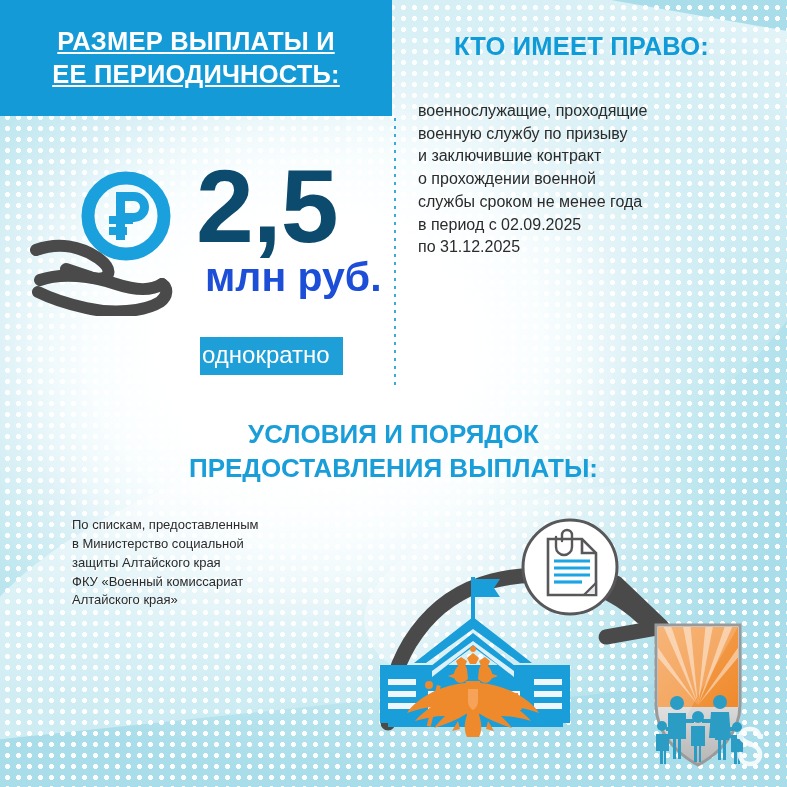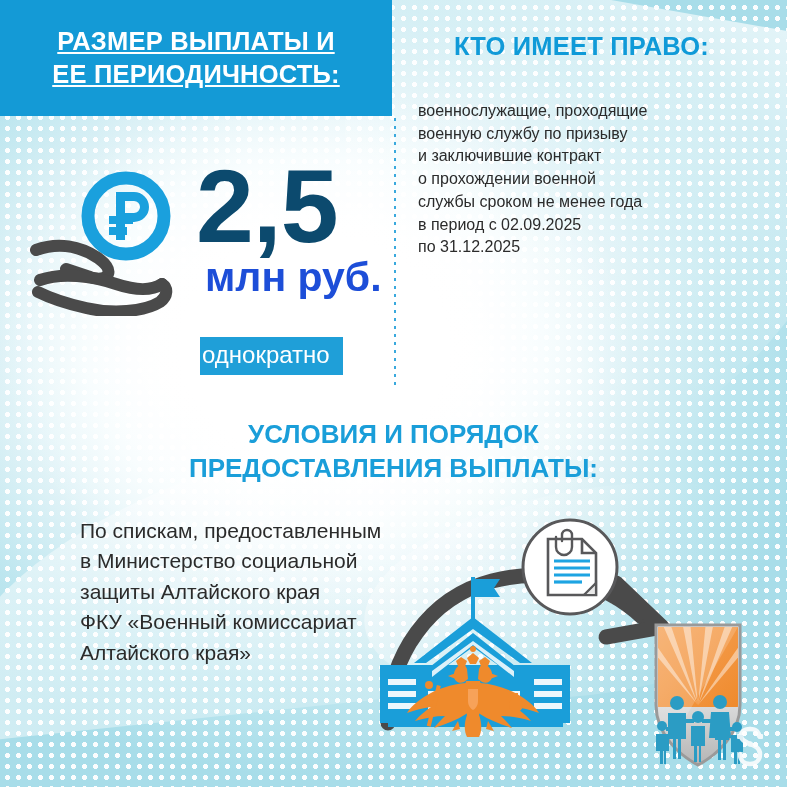--- a/index.html
+++ b/index.html
@@ -131,23 +131,23 @@
   .mid-heading{
     position:absolute;left:0;top:418px;width:787px;
     color:#1a9ed9;
     font-size:26px;font-weight:bold;
     line-height:1.3;text-align:center;
     white-space:pre-line;
   }
 
   
   .proc{
-    position:absolute;left:80px;top:516px;width:360px;
+    position:absolute;left:72px;top:516px;width:360px;
     color:#2b2b2b;
-    font-size:21px;line-height:1.45;
+    font-size:13px;line-height:1.45;
     white-space:pre-line;
   }
 
   
   .illus{
     position:absolute;left:370px;top:505px;width:417px;height:282px;
   }
 
   
   .watermark{

